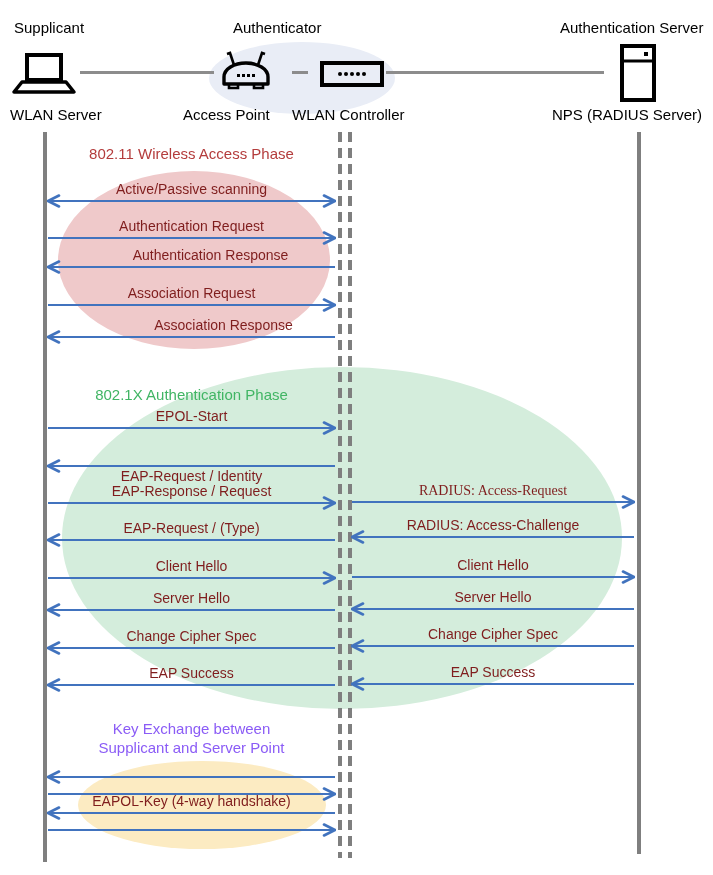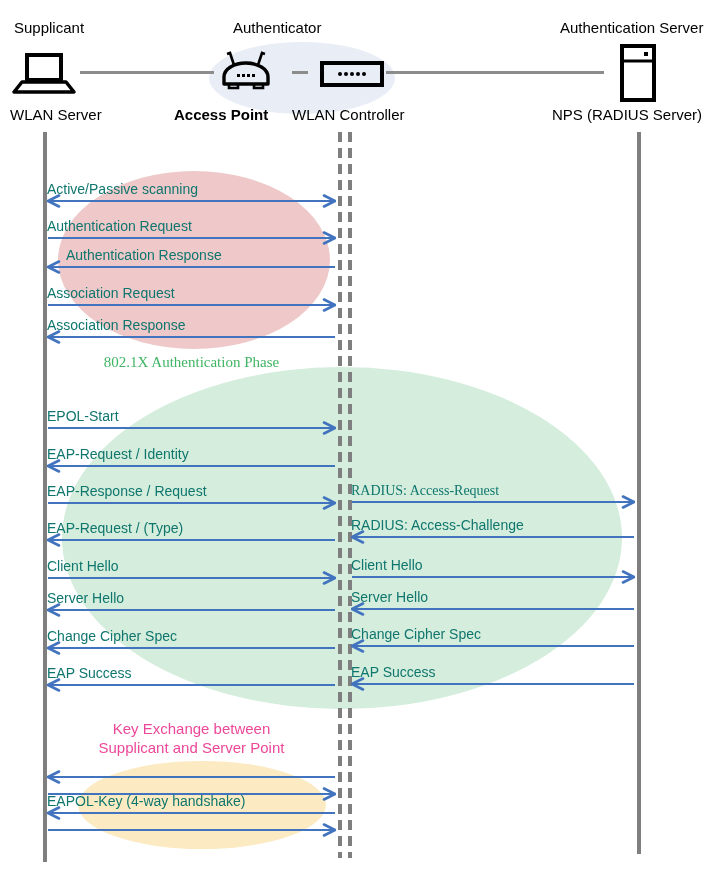--- a/index.html
+++ b/index.html
@@ -6,21 +6,21 @@
   .stage{position:relative;width:713px;height:875px;background:#ffffff;overflow:hidden;
          font-family:"Liberation Sans",sans-serif;color:#262626;}
   .lbl{position:absolute;font-size:15px;color:#000000;white-space:nowrap;}
   .lbl.center{text-align:left;}
   .ellipse{position:absolute;border-radius:50%;z-index:0;}
   .lifeline{position:absolute;width:4px;background:#7f7f7f;z-index:1;}
   .lifeline.dashed{background:repeating-linear-gradient(to bottom,#7f7f7f 0 10px,transparent 10px 16px);}
   .connector{position:absolute;height:3px;background:#8c8c8c;top:71px;z-index:1;}
   .icon{position:absolute;z-index:2;}
   .phase-title{position:absolute;font-size:15px;text-align:center;z-index:3;white-space:nowrap;}
-  .msg-label{position:absolute;font-size:14px;color:#0f766e;height:17px;
+  .msg-label{position:absolute;font-size:14px;color:#7f1d1d;text-align:center;height:17px;
              line-height:17px;z-index:3;white-space:nowrap;}
   .msg-arrow{position:absolute;z-index:2;}
 </style>
 </head>
 <body>
 
 <div class="stage">
 
   <div class="lbl" style="left:14px;top:19px;">Supplicant</div>
   <div class="lbl center" style="left:233px;top:19px;width:140px;">Authenticator</div>
@@ -62,35 +62,36 @@
   </div>
   <div class="icon" style="left:620px;top:44px;">
     <svg width="36" height="58" viewBox="0 0 36 58">
       <rect x="2" y="2" width="32" height="54" fill="none" stroke="#000" stroke-width="4"></rect>
       <line x1="4" y1="17" x2="32" y2="17" stroke="#000" stroke-width="3"></line>
       <rect x="24" y="8" width="4" height="4" fill="#000"></rect>
     </svg>
   </div>
 
   <div class="lbl" style="left:10px;top:106px;">WLAN Server</div>
-  <div class="lbl center" style="left:174px;top:106px;width:120px;font-weight:bold;">Access Point</div>
+  <div class="lbl center" style="left:183px;top:106px;width:120px;">Access Point</div>
   <div class="lbl center" style="left:292px;top:106px;width:140px;">WLAN Controller</div>
   <div class="lbl center" style="left:552px;top:106px;width:158px;">NPS (RADIUS Server)</div>
 
   <div class="ellipse" style="left: 58px; top: 171px; width: 272px; height: 178px; background: rgb(239, 201, 202);"></div>
   <div class="ellipse" style="left: 62px; top: 367px; width: 560px; height: 342px; background: rgb(212, 237, 220);"></div>
   <div class="ellipse" style="left: 78px; top: 761px; width: 248px; height: 88px; background: rgb(252, 235, 194);"></div>
 
   <div class="lifeline" style="left:43px;top:132px;height:730px;"></div>
   <div class="lifeline dashed" style="left:338px;top:132px;height:726px;"></div>
   <div class="lifeline dashed" style="left:348px;top:132px;height:726px;"></div>
   <div class="lifeline" style="left:637px;top:132px;height:722px;"></div>
 
-  <div class="phase-title" style="left: 47px; top: 354px; width: 289px; color: rgb(65, 181, 100); font-family: Liberation Serif, serif;">802.1X Authentication Phase</div>
-  <div class="phase-title" style="left: 47px; top: 719px; width: 289px; line-height: 19px; color: #ec4899;">
+  <div class="phase-title" style="left: 47px; top: 145px; width: 289px; color: rgb(180, 60, 60);">802.11 Wireless Access Phase</div>
+  <div class="phase-title" style="left: 47px; top: 386px; width: 289px; color: rgb(65, 181, 100);">802.1X Authentication Phase</div>
+  <div class="phase-title" style="left: 47px; top: 719px; width: 289px; line-height: 19px; color: #8b5cf6;">
     <div>Key Exchange between</div>
     <div>Supplicant and Server Point</div>
   </div>
 
   <div id="messages-layer">
       <svg width="289" height="18" class="msg-arrow" style="left: 47px; top: 192px;">
         <line x1="1" y1="9" x2="288" y2="9" stroke="#4173be" stroke-width="2.2"></line>
         <polyline points="277,3.5 288,9 277,14.5" fill="none" stroke="#4173be" stroke-width="2.6" stroke-linecap="round"></polyline>
         <polyline points="12,3.5 1,9 12,14.5" fill="none" stroke="#4173be" stroke-width="2.6" stroke-linecap="round"></polyline>
       </svg>
@@ -107,31 +108,31 @@
       <div class="msg-label" style="left: 47px; width: 289px; top: 247px; margin-left: 19px;">Authentication Response</div>
       <svg width="289" height="18" class="msg-arrow" style="left: 47px; top: 296px;">
         <line x1="1" y1="9" x2="288" y2="9" stroke="#4173be" stroke-width="2.2"></line>
         <polyline points="277,3.5 288,9 277,14.5" fill="none" stroke="#4173be" stroke-width="2.6" stroke-linecap="round"></polyline>
       </svg>
       <div class="msg-label" style="left: 47px; width: 289px; top: 285px;">Association Request</div>
       <svg width="289" height="18" class="msg-arrow" style="left: 47px; top: 328px;">
         <line x1="1" y1="9" x2="288" y2="9" stroke="#4173be" stroke-width="2.2"></line>
         <polyline points="12,3.5 1,9 12,14.5" fill="none" stroke="#4173be" stroke-width="2.6" stroke-linecap="round"></polyline>
       </svg>
-      <div class="msg-label" style="left: 47px; width: 289px; top: 317px;">Association Response</div>
+      <div class="msg-label" style="left: 47px; width: 289px; top: 317px; padding-left: 32px;">Association Response</div>
       <svg width="289" height="18" class="msg-arrow" style="left: 47px; top: 419px;">
         <line x1="1" y1="9" x2="288" y2="9" stroke="#4173be" stroke-width="2.2"></line>
         <polyline points="277,3.5 288,9 277,14.5" fill="none" stroke="#4173be" stroke-width="2.6" stroke-linecap="round"></polyline>
       </svg>
       <div class="msg-label" style="left: 47px; width: 289px; top: 408px;">EPOL-Start</div>
       <svg width="289" height="18" class="msg-arrow" style="left: 47px; top: 457px;">
         <line x1="1" y1="9" x2="288" y2="9" stroke="#4173be" stroke-width="2.2"></line>
         <polyline points="12,3.5 1,9 12,14.5" fill="none" stroke="#4173be" stroke-width="2.6" stroke-linecap="round"></polyline>
       </svg>
-      <div class="msg-label" style="left: 47px; width: 289px; top: 446px;">EAP-Request / Identity</div>
+      <div class="msg-label" style="left: 47px; width: 289px; top: 468px;">EAP-Request / Identity</div>
       <svg width="289" height="18" class="msg-arrow" style="left: 47px; top: 494px;">
         <line x1="1" y1="9" x2="288" y2="9" stroke="#4173be" stroke-width="2.2"></line>
         <polyline points="277,3.5 288,9 277,14.5" fill="none" stroke="#4173be" stroke-width="2.6" stroke-linecap="round"></polyline>
       </svg>
       <div class="msg-label" style="left: 47px; width: 289px; top: 483px;">EAP-Response / Request</div>
       <svg width="284" height="18" class="msg-arrow" style="left: 351px; top: 493px;">
         <line x1="1" y1="9" x2="283" y2="9" stroke="#4173be" stroke-width="2.2"></line>
         <polyline points="272,3.5 283,9 272,14.5" fill="none" stroke="#4173be" stroke-width="2.6" stroke-linecap="round"></polyline>
       </svg>
       <div class="msg-label" style="left: 351px; width: 284px; top: 482px; font-family: Liberation Serif, serif;">RADIUS: Access-Request</div>

